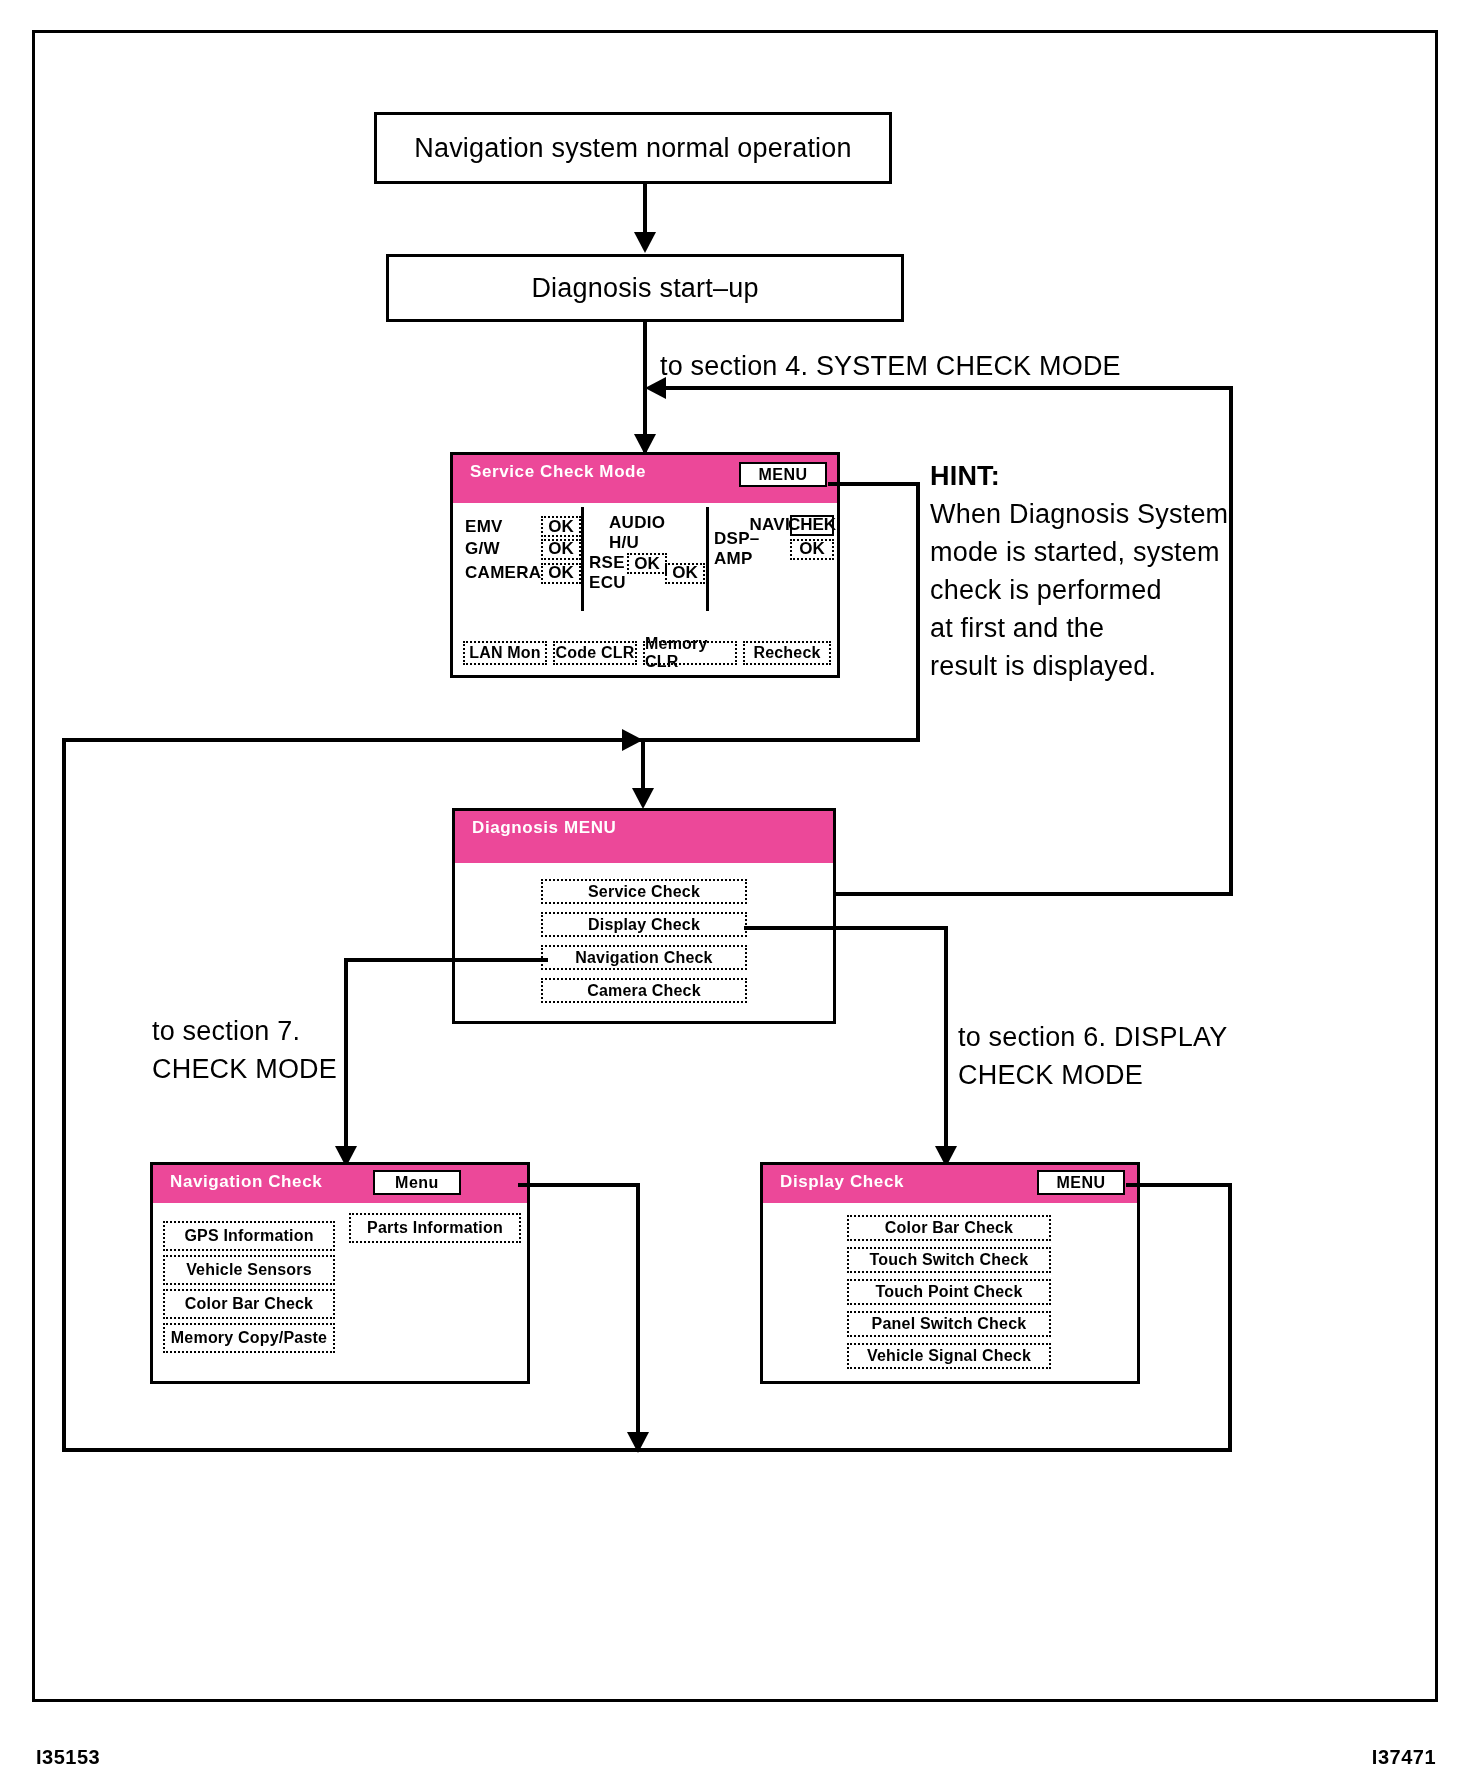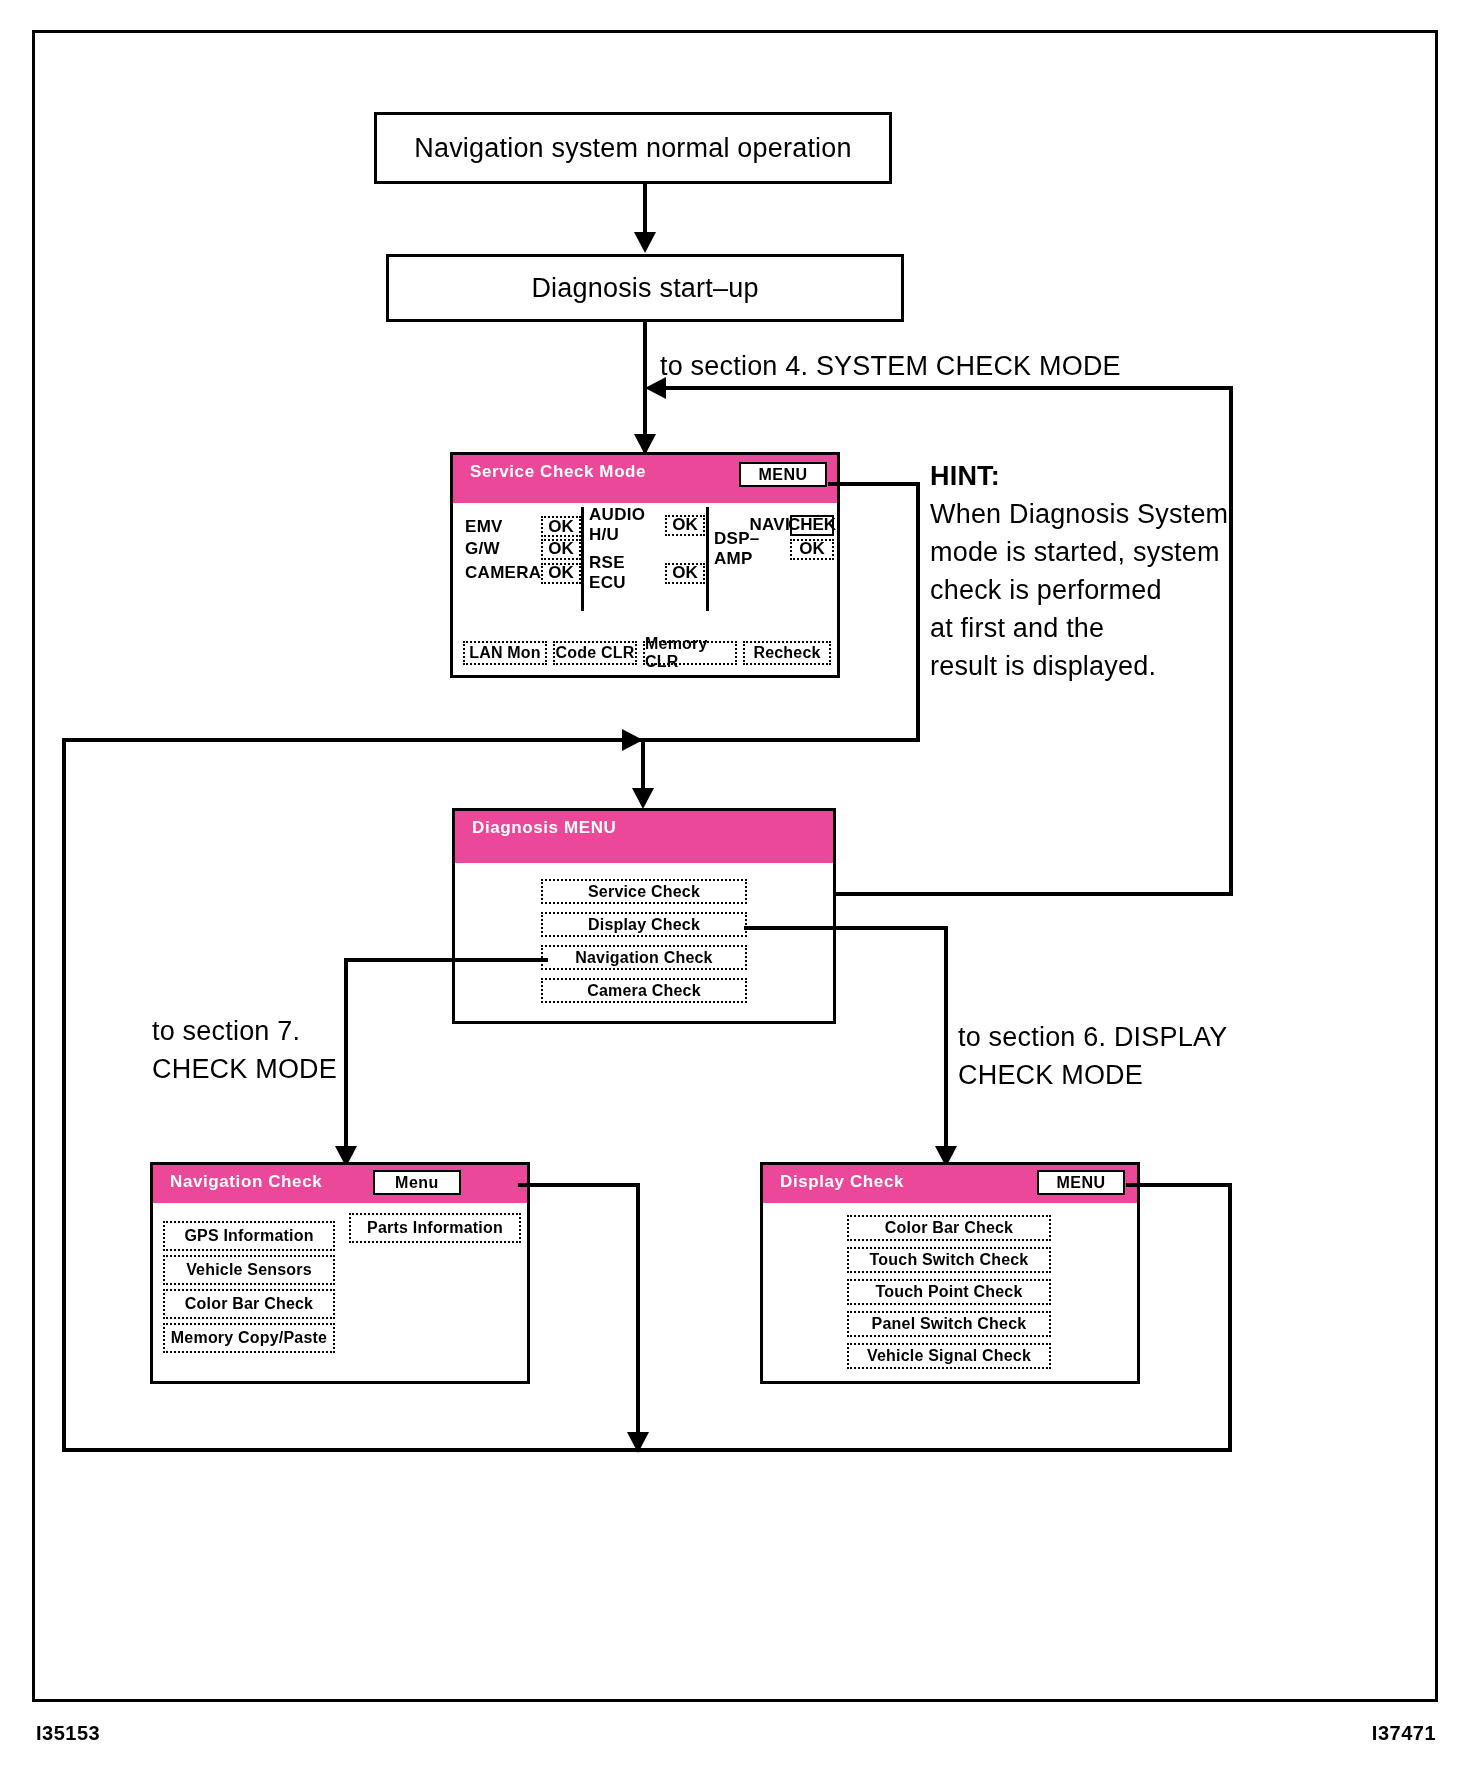--- a/index.html
+++ b/index.html
@@ -42,21 +42,21 @@
         display:flex;align-items:center;justify-content:center;
         box-sizing:border-box;letter-spacing:.2px;}
 
   .row-lbl{font-size:17px;font-weight:bold;letter-spacing:.3px;}
   .okbox{border:2px dotted #000;font-size:17px;font-weight:bold;
          display:flex;align-items:center;justify-content:center;box-sizing:border-box;}
   .colsep{position:absolute;background:#000;width:3px;}
 
   
   .note{position:absolute;font-size:27px;line-height:38px;letter-spacing:.2px;}
-  .corner{position:absolute;font-size:20px;font-weight:bold;letter-spacing:.5px;}
+  .corner{position:absolute;font-size:20px;font-weight:bold;letter-spacing:.5px;margin-top:24px;}
 </style>
 </head>
 <body>
 
 <div class="page-border"></div>
 
 <div class="flowbox" style="left:374px;top:112px;width:518px;height:72px;">
   <span>Navigation system normal operation</span>
 </div>
 
@@ -99,21 +99,21 @@
       <span class="row-lbl" style="width:76px;">G/W</span>
       <span class="okbox" style="width:40px;height:21px;">OK</span>
     </div>
     <div style="display:flex;align-items:center;height:24px;">
       <span class="row-lbl" style="width:76px;">CAMERA</span>
       <span class="okbox" style="width:40px;height:21px;">OK</span>
     </div>
   </div>
 
   <div style="position:absolute;left:136px;top:58px;">
-    <div style="display:flex;align-items:center;height:24px;">
+    <div style="display:flex;align-items:center;height:24px;flex-direction:column;">
       <span class="row-lbl" style="width:76px;">AUDIO H/U</span>
       <span class="okbox" style="width:40px;height:21px;">OK</span>
     </div>
     <div style="height:24px;"></div>
     <div style="display:flex;align-items:center;height:24px;">
       <span class="row-lbl" style="width:76px;">RSE ECU</span>
       <span class="okbox" style="width:40px;height:21px;">OK</span>
     </div>
   </div>
 

